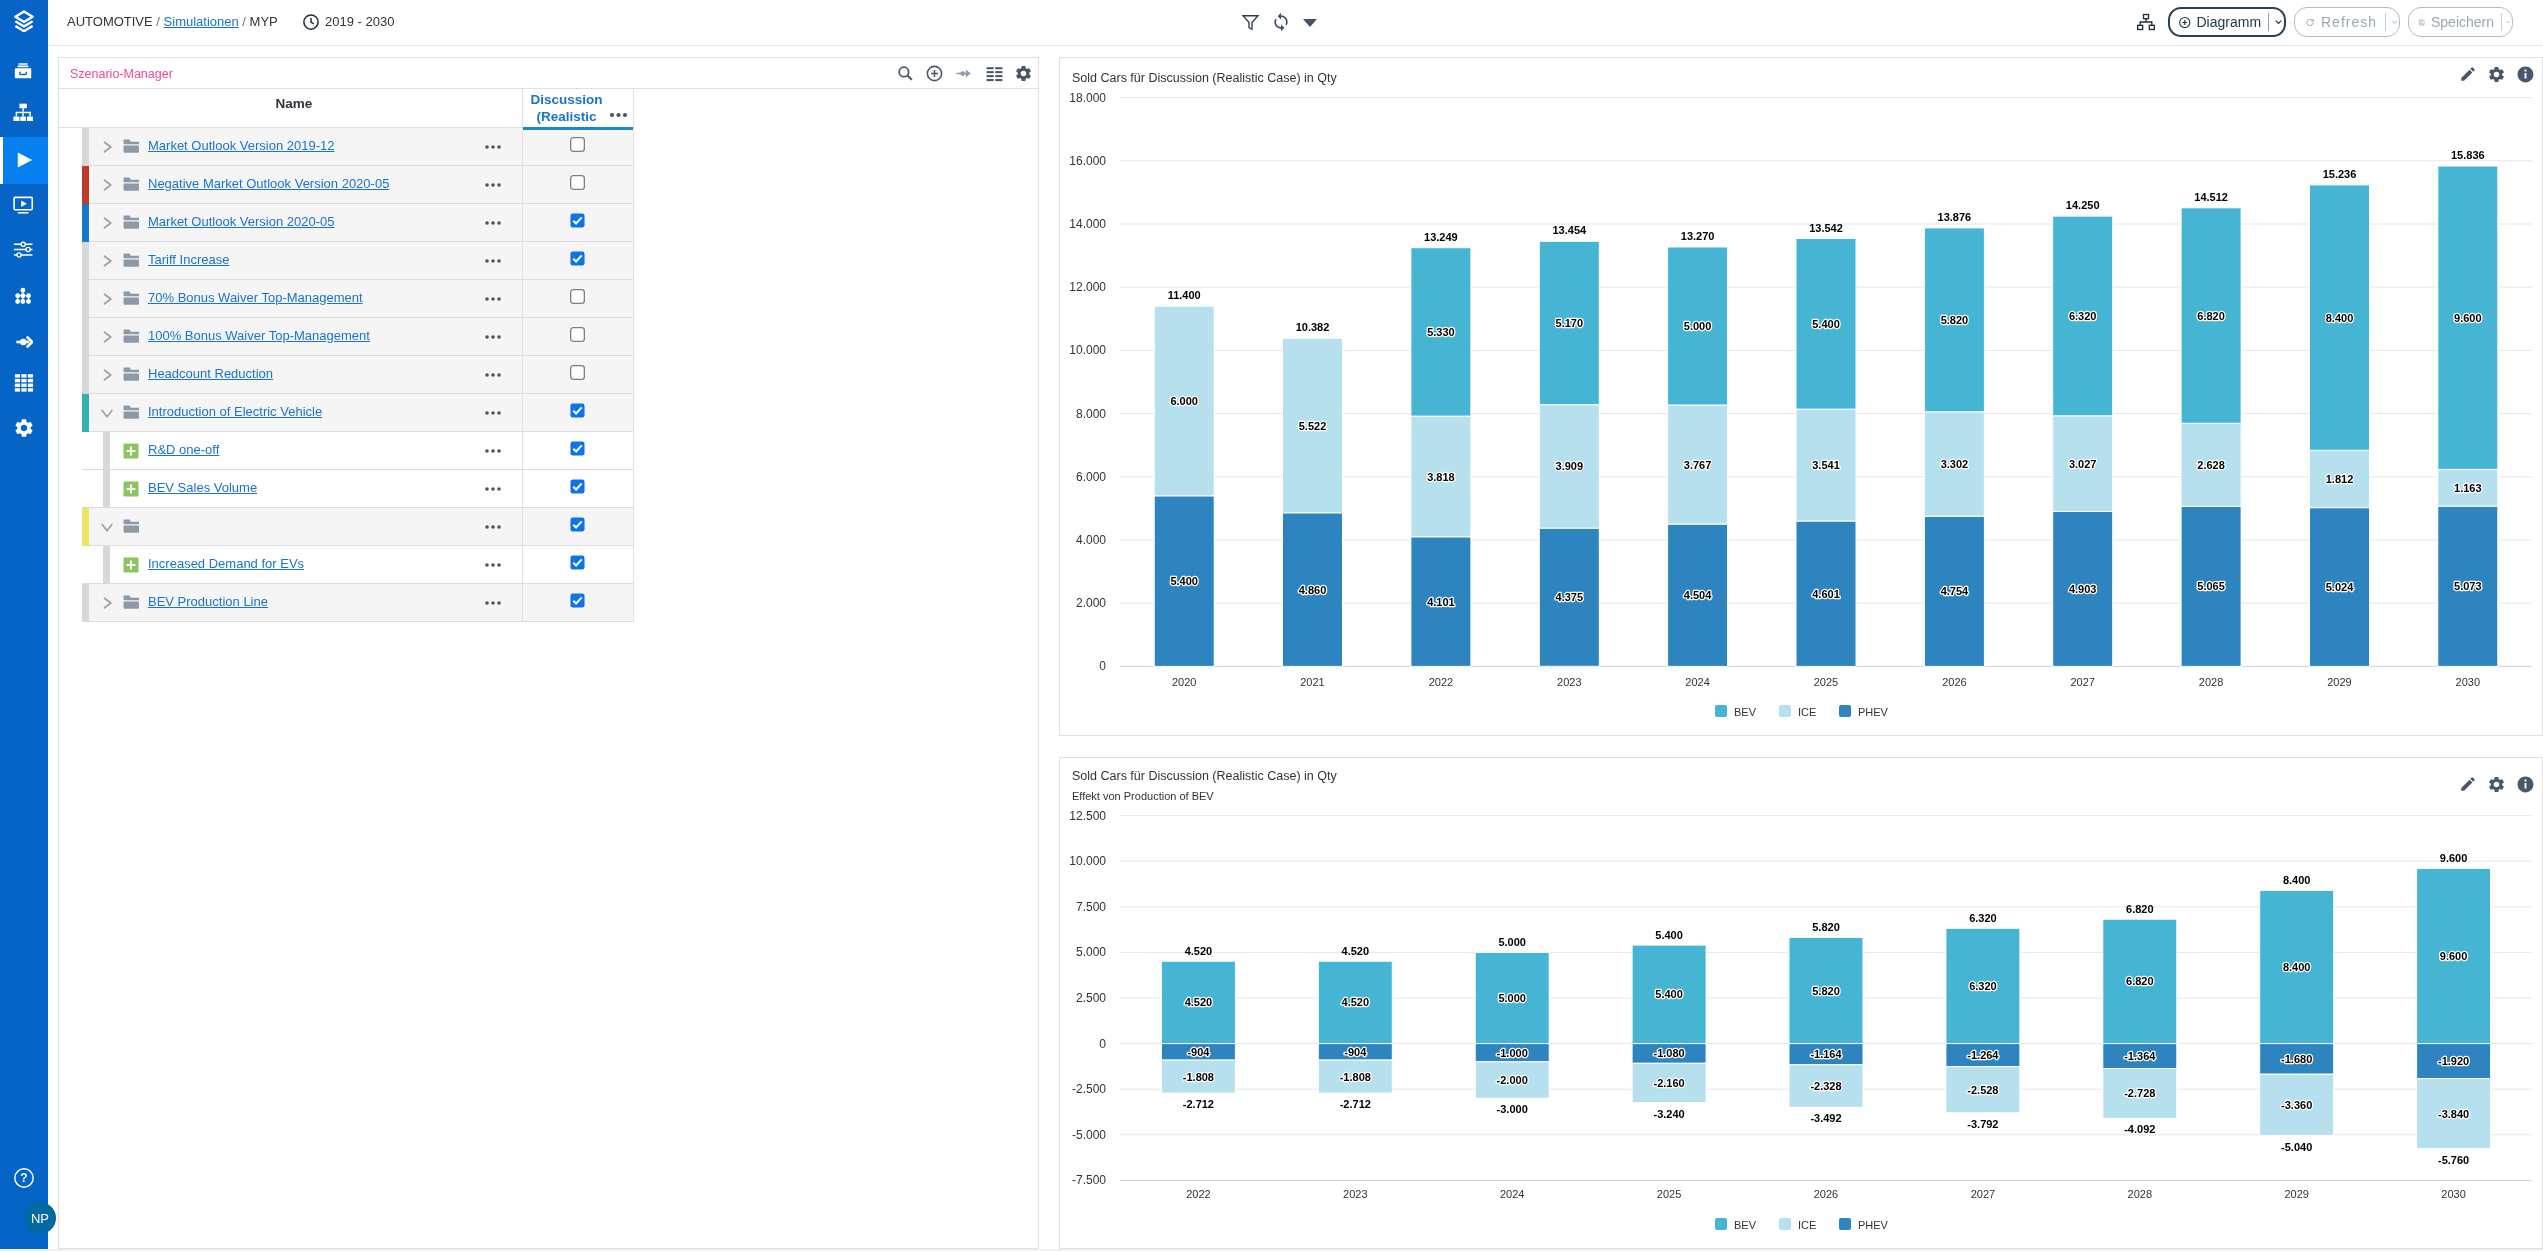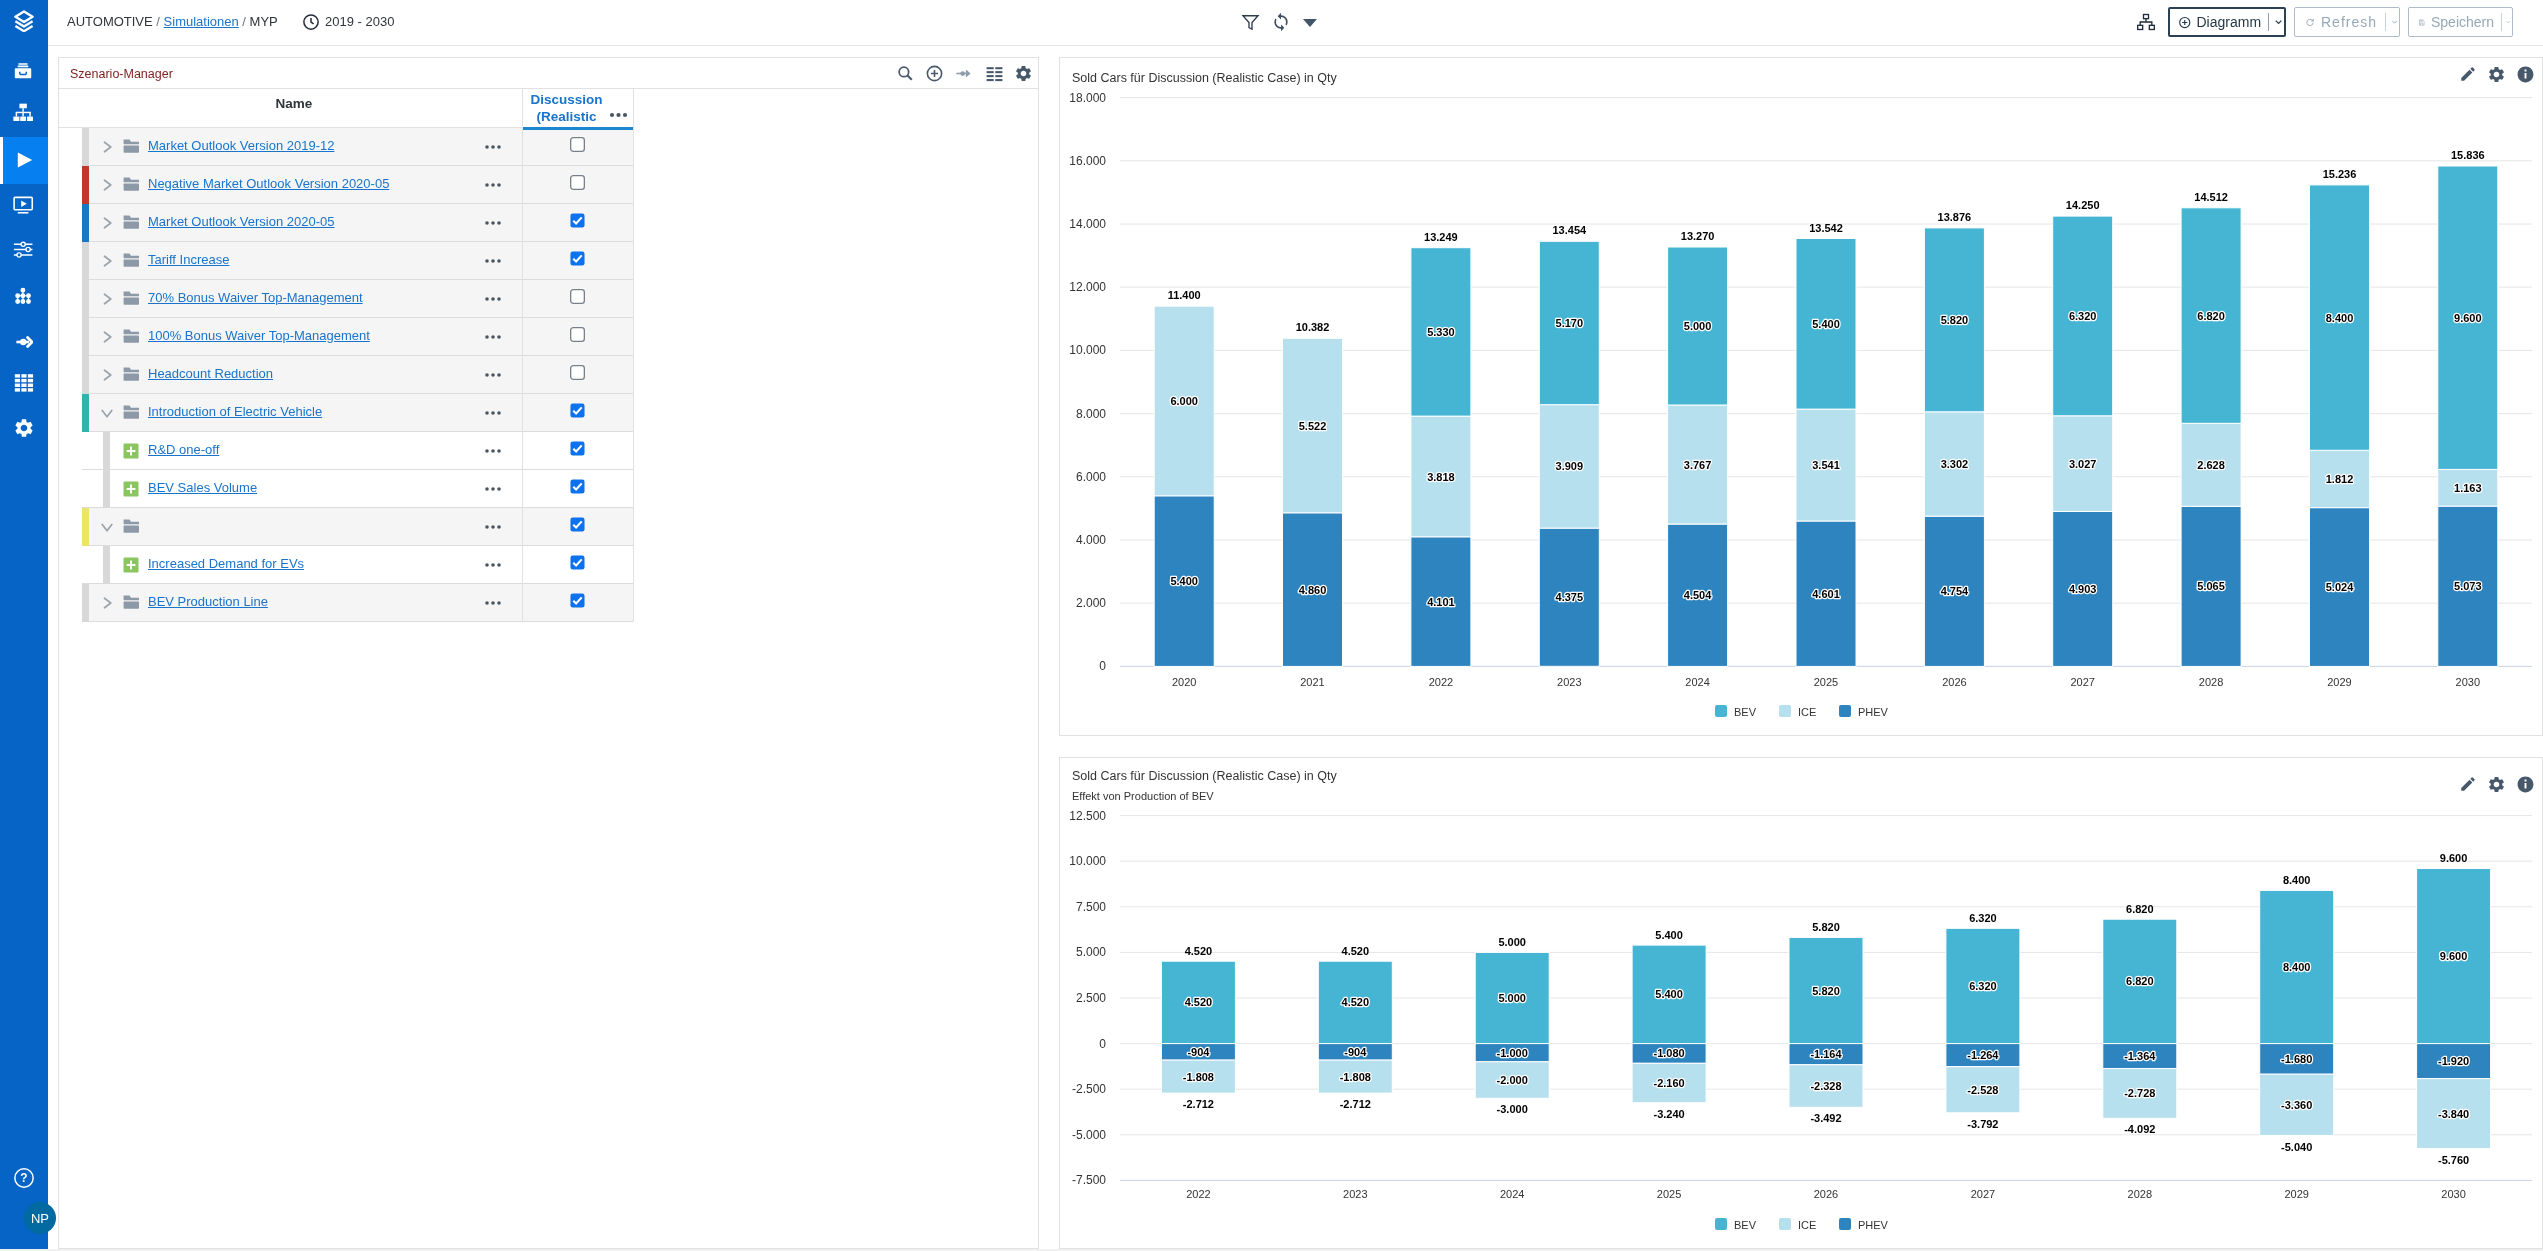--- a/index.html
+++ b/index.html
@@ -1,21 +1,21 @@
 <!DOCTYPE html>
 <html><head><meta charset="utf-8">
 <style>
   * { margin:0; padding:0; box-sizing:border-box; }
   html,body { width:2543px; height:1251px; overflow:hidden; background:#fff;
     font-family:"Liberation Sans", sans-serif; }
   .abs { position:absolute; }
   .panel { position:absolute; background:#fff; border:1px solid #e1e1e1; }
   .link { color:#1a74cb; text-decoration:underline; }
   svg { display:block; }
-  .btn { position:absolute; top:7px; height:30px; border-radius:2px; display:flex;
+  .btn { position:absolute; top:7px; height:30px; border-radius:13px; display:flex;
       align-items:center; font-size:14px; background:#fff; }
 </style></head>
 <body>
 
 <div class="abs" style="left:48px;top:0;width:2495px;height:46px;background:#fff;border-bottom:1px solid #e4e6e8;"></div>
 <div class="abs" style="left:67px;top:14px;font-size:13px;color:#2f353b;">AUTOMOTIVE <span style="color:#6b7680">/</span> <span class="link">Simulationen</span> <span style="color:#6b7680">/</span> MYP</div>
 <svg class="abs" style="left:302px;top:13px" width="18" height="18" viewBox="0 0 24 24">
     <circle cx="12" cy="12" r="9.5" fill="none" stroke="#222b36" stroke-width="2"></circle>
     <path fill="none" stroke="#222b36" stroke-width="2" d="M12 6.5V12l3.5 2.5"></path>
   </svg>
@@ -156,21 +156,21 @@
   </svg>
 <svg class="abs" style="left:13px;top:417px" width="22" height="22" viewBox="0 0 24 24">
     <path fill="#fff" d="M19.14 12.94c.04-.3.06-.61.06-.94 0-.32-.02-.64-.07-.94l2.03-1.58c.18-.14.23-.41.12-.61l-1.92-3.32a.488.488 0 0 0-.59-.22l-2.39.96c-.5-.38-1.03-.7-1.62-.94l-.36-2.54a.484.484 0 0 0-.48-.41h-3.84c-.24 0-.43.17-.47.41l-.36 2.54c-.59.24-1.13.57-1.62.94l-2.39-.96c-.22-.08-.47 0-.59.22L2.74 8.87c-.12.21-.08.47.12.61l2.03 1.58c-.05.3-.09.63-.09.94s.02.64.07.94l-2.03 1.58c-.18.14-.23.41-.12.61l1.92 3.32c.12.22.37.29.59.22l2.39-.96c.5.38 1.03.7 1.62.94l.36 2.54c.05.24.24.41.48.41h3.84c.24 0 .44-.17.47-.41l.36-2.54c.59-.24 1.13-.56 1.62-.94l2.39.96c.22.08.47 0 .59-.22l1.92-3.32c.12-.22.07-.47-.12-.61l-2.01-1.58zM12 15.6c-1.98 0-3.6-1.62-3.6-3.6s1.62-3.6 3.6-3.6 3.6 1.62 3.6 3.6-1.62 3.6-3.6 3.6z"></path>
   </svg>
 <svg class="abs" style="left:13px;top:1167px" width="22" height="22" viewBox="0 0 24 24">
     <circle cx="12" cy="12" r="10" fill="none" stroke="#fff" stroke-width="1.6"></circle>
     <text x="12" y="16.5" text-anchor="middle" font-size="13" fill="#fff" font-weight="bold">?</text>
   </svg>
 <div class="abs" style="left:24px;top:1202px;width:32px;height:32px;border-radius:50%;background:#0369a1;color:#fff;font-size:13px;display:flex;align-items:center;justify-content:center;">NP</div>
 <div class="panel" style="left:58px;top:57px;width:981px;height:1192px;"></div>
-<div class="abs" style="left:70px;top:67px;font-size:12.5px;color:#7f1d1d;">Szenario-Manager</div>
+<div class="abs" style="left:70px;top:67px;font-size:12.5px;color:#ec4899;">Szenario-Manager</div>
 <svg class="abs" style="left:896px;top:64px" width="19" height="19" viewBox="0 0 24 24">
     <path fill="none" stroke="#47586b" stroke-width="2.2" d="M10 4a6 6 0 1 1 0 12 6 6 0 0 1 0-12z"></path>
     <path stroke="#47586b" stroke-width="2.6" d="M14.5 14.5L20 20"></path>
   </svg>
 <svg class="abs" style="left:925px;top:64px" width="19" height="19" viewBox="0 0 24 24">
     <circle cx="12" cy="12" r="9" fill="none" stroke="#47586b" stroke-width="2"></circle>
     <path stroke="#47586b" stroke-width="2" d="M12 7.5v9M7.5 12h9"></path>
   </svg>
 <svg class="abs" style="left:954px;top:64px" width="19" height="19" viewBox="0 0 24 24">
     <path stroke="#8d9dab" stroke-width="2" fill="none" d="M3 12h14"></path>

